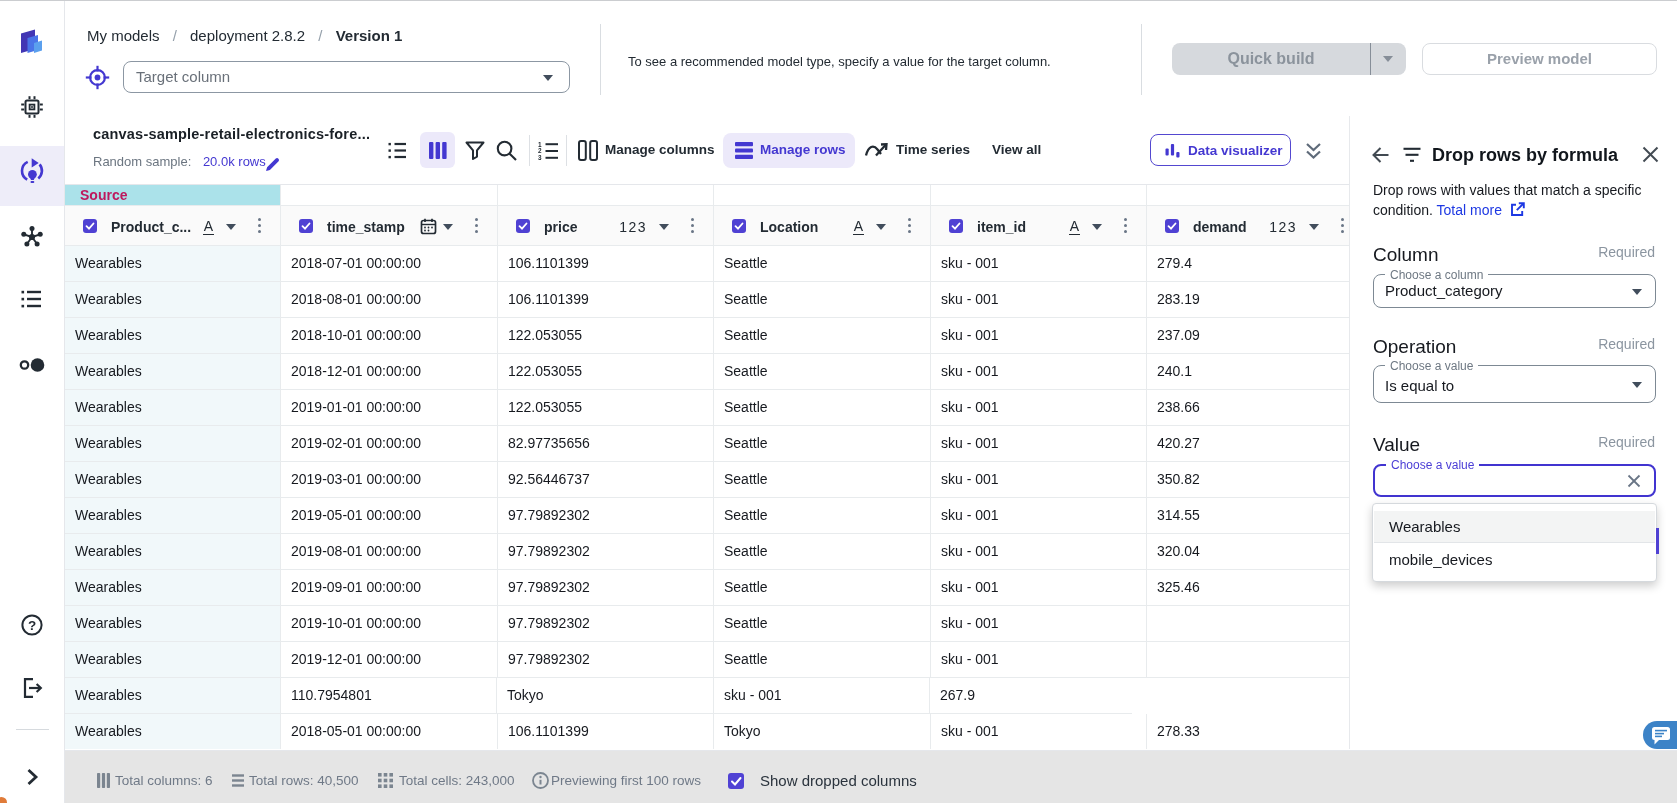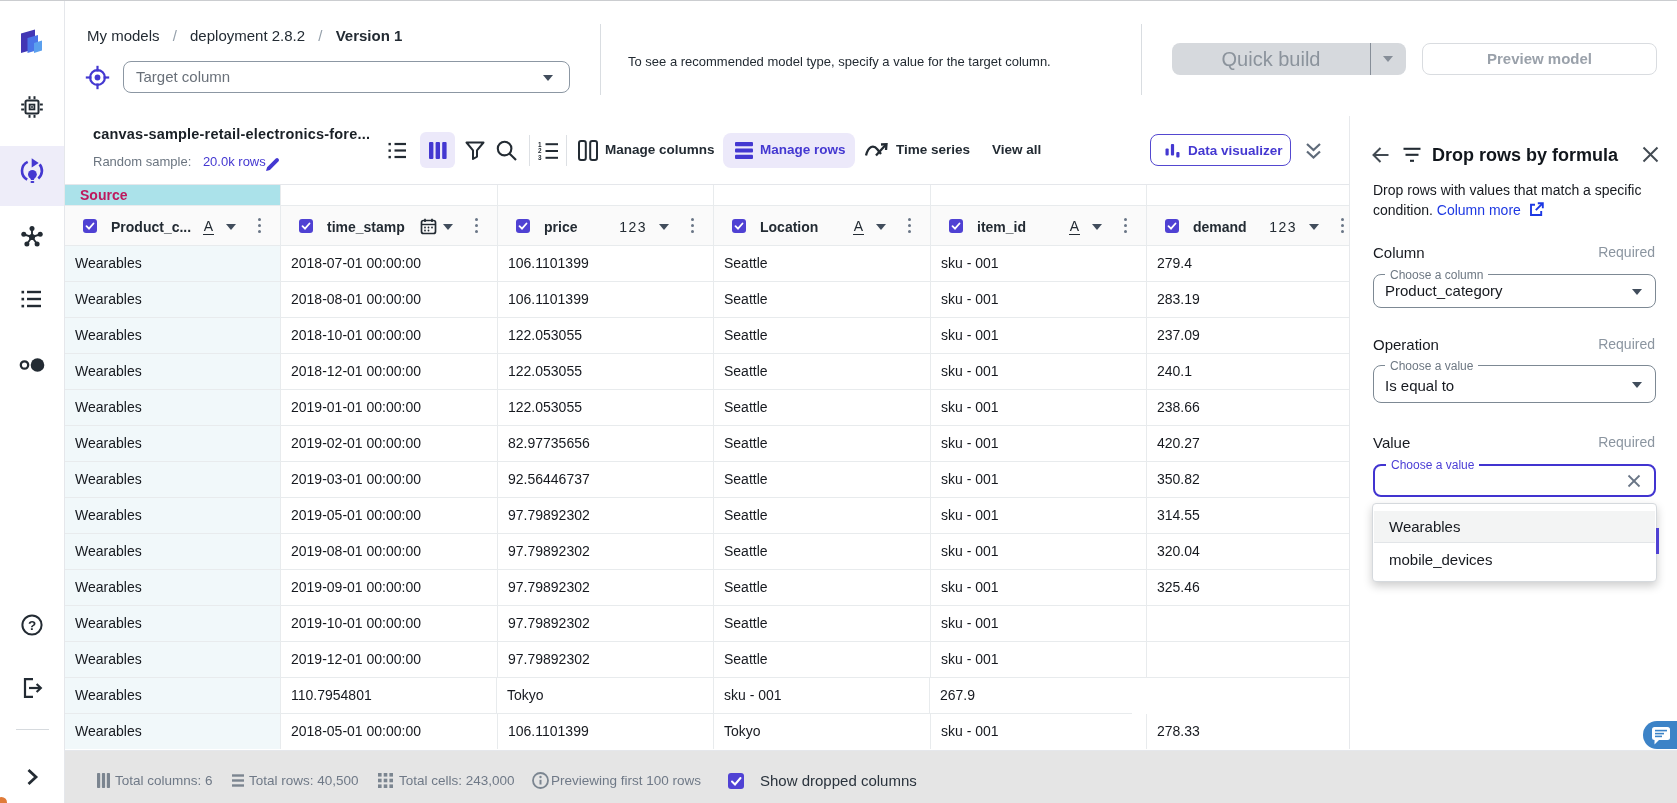--- a/index.html
+++ b/index.html
@@ -20,21 +20,21 @@
 #crumbs b { font-weight:bold; }
 #target-box { position:absolute; left:58px; top:61px; width:447px; height:32px;
   border:1px solid #8c97a3; border-radius:8px; font-size:15px; color:#697079;
   line-height:30px; padding-left:12px; }
 .caret { display:inline-block; width:0; height:0; border-left:5px solid transparent;
   border-right:5px solid transparent; border-top:6px solid #414d5c; }
 #target-box .caret { position:absolute; right:16px; top:13px; }
 .vdiv { position:absolute; top:24px; height:71px; width:1px; background:#d9dde1; }
 #msg { position:absolute; left:563px; top:54px; font-size:13px; color:#232b33; }
 #qb { position:absolute; left:1107px; top:43px; width:234px; height:32px;
-  background:#d6d9dd; border-radius:8px; color:#8b939c; font-weight:normal; font-size:20px; }
+  background:#d6d9dd; border-radius:8px; color:#8b939c; font-weight:bold; font-size:16px; }
 #qb .lbl { position:absolute; left:0; width:198px; text-align:center; line-height:32px; }
 #qb .sp { position:absolute; left:198px; top:0; width:1px; height:32px; background:#868e98; }
 #qb .caret { position:absolute; left:211px; top:13px; border-top-color:#868e98; }
 #pm { position:absolute; left:1357px; top:43px; width:235px; height:32px;
   border:1px solid #d9dce0; border-radius:8px; color:#9aa1aa; font-weight:bold;
   font-size:15px; text-align:center; line-height:30px; }
 
 #toolbar { position:absolute; left:65px; top:116px; width:1284px; height:68px; background:#fff; }
 #tb-title { position:absolute; left:28px; top:10px; font-size:14.5px; font-weight:bold; color:#1a2026; letter-spacing:0.2px; }
 #tb-sub { position:absolute; left:28px; top:38px; font-size:13px; color:#6b7580; }
@@ -75,21 +75,21 @@
 .w6 .hA, .w6 .h123 { right:52px; }
 .w6 .hcaret { right:30px; }
 .w6 .hdots { right:5px; }
 .drow .c { height:36px; font-size:14px; color:#16191f; padding-left:10px; line-height:35px; }
 .drow .c.w1 { background:#f1f8fa; }
 .drow:last-child .c { border-bottom:none; height:35px; }
 
 #panel { position:absolute; left:1349px; top:116px; width:328px; height:633px;
   background:#fff; border-left:1px solid #e7e9ec; }
 #p-title { position:absolute; left:82px; top:29px; font-size:18px; font-weight:bold; color:#11161c; }
-.plabel { position:absolute; left:23px; font-size:15px; color:#16191f; }
+.plabel { position:absolute; left:23px; font-size:19px; color:#16191f; }
 .preq { position:absolute; right:22px; font-size:14px; color:#8b95a0; }
 .psel { position:absolute; left:23px; width:283px; height:34px; border:1px solid #7d8994;
   border-radius:8px; background:#fff; }
 .psel .val { position:absolute; left:11px; top:7px; font-size:15px; color:#16191f; }
 .psel .caret { position:absolute; right:13px; top:14px; }
 .flabel { position:absolute; left:11px; top:-7px; font-size:12px; color:#6e7883;
   background:#fff; padding:0 5px; white-space:nowrap; }
 #p-input { position:absolute; left:23px; top:348px; width:283px; height:33px;
   border:2px solid #4134d0; border-radius:8px; }
 #p-input .flabel { color:#4b3ed6; top:-8px; }
@@ -545,21 +545,21 @@
         <line x1="7" y1="13.8" x2="11" y2="13.8"></line>
       </g>
     </svg>
     <div id="p-title">Drop rows by formula</div>
     <svg class="abs" style="left:292px; top:30px;" width="17" height="17" viewBox="0 0 17 17">
       <g stroke="#424a52" stroke-width="2">
         <line x1="1.5" y1="1.5" x2="15.5" y2="15.5"></line>
         <line x1="15.5" y1="1.5" x2="1.5" y2="15.5"></line>
       </g>
     </svg>
-    <div id="p-desc">Drop rows with values that match a specific condition. <span class="link">Column more</span>
+    <div id="p-desc">Drop rows with values that match a specific condition. <span class="link">Total more</span>
       <svg style="vertical-align:-2px; margin-left:4px;" width="15" height="15" viewBox="0 0 15 15">
         <path d="M6,2.8 H2 V13 H12.2 V9" fill="none" stroke="#1d38e3" stroke-width="1.9"></path>
         <path d="M6.8,8.2 L13,2" fill="none" stroke="#1d38e3" stroke-width="1.9"></path>
         <path d="M8.8,1.2 H13.8 V6.2" fill="none" stroke="#1d38e3" stroke-width="1.9"></path>
       </svg>
     </div>
     <div class="plabel" style="top:128px;">Column</div>
     <div class="preq" style="top:128px;">Required</div>
     <div class="psel" style="top:158px;">
         <span class="flabel">Choose a column</span>

